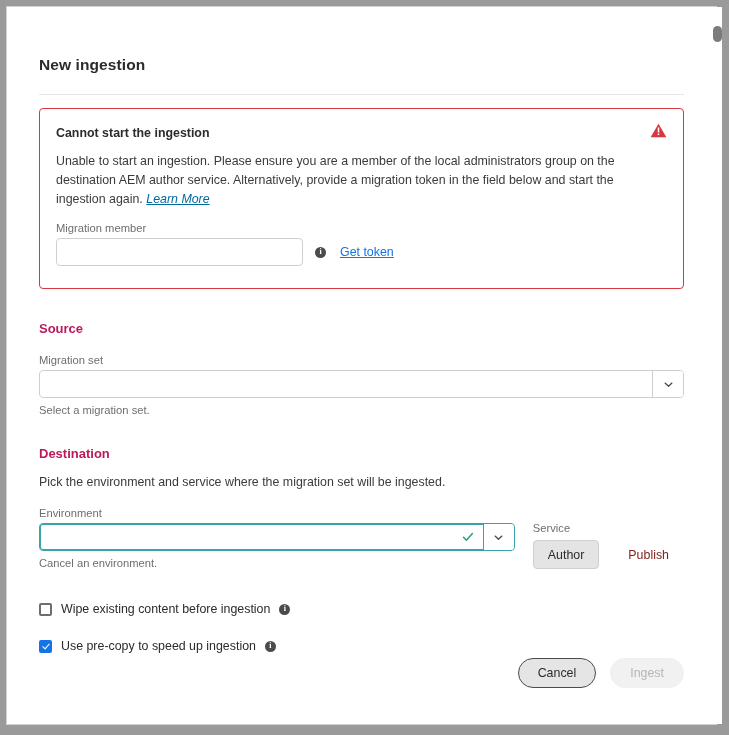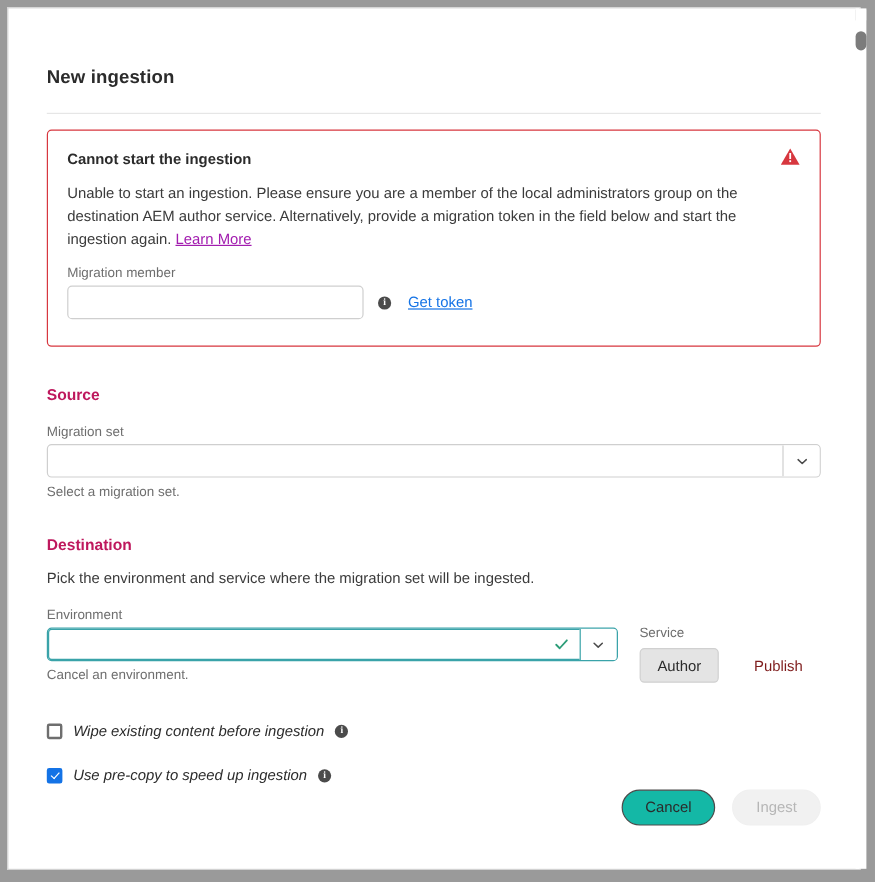--- a/index.html
+++ b/index.html
@@ -99,23 +99,24 @@
     width: 17px;
     height: 15px;
   }
   .error-text {
     font-size: 12.4px;
     color: #3b3b3b;
     line-height: 19px;
     max-width: 625px;
   }
   .learn-more-link {
-    color: #a21caf;
+    color: #0369a1;
     text-decoration: underline;
     cursor: pointer;
+    font-style: italic;
   }
   .field-label {
     font-size: 11.2px;
     color: #6e6e6e;
     margin-bottom: 4px;
   }
   .token-row {
     margin-top: 13px;
     display: flex;
     align-items: center;
@@ -283,21 +284,20 @@
     top: 0px;
     width: 3px;
     height: 6px;
     border: solid #fff;
     border-width: 0 1.8px 1.8px 0;
     transform: rotate(42deg);
   }
   .cb-label {
     font-size: 12.4px;
     color: #2b2b2b;
-    font-style: italic;
   }
 
   
   .footer {
     position: absolute;
     right: 32px;
     bottom: 36px;
     display: flex;
     align-items: center;
     gap: 14px;
@@ -310,21 +310,21 @@
     display: flex;
     align-items: center;
     justify-content: center;
     cursor: pointer;
     box-sizing: border-box;
     font-family: "Liberation Sans", sans-serif;
   }
   .btn-secondary {
     border: 1.5px solid #4b4b4b;
     color: #2b2b2b;
-    background: #14b8a6;
+    background: #e5e5e5;
   }
   .btn-disabled {
     border: 1px solid #f0f0f0;
     background: #f1f1f1;
     color: #b6b6b6;
     cursor: default;
   }
 </style>
 </head>
 <body>

